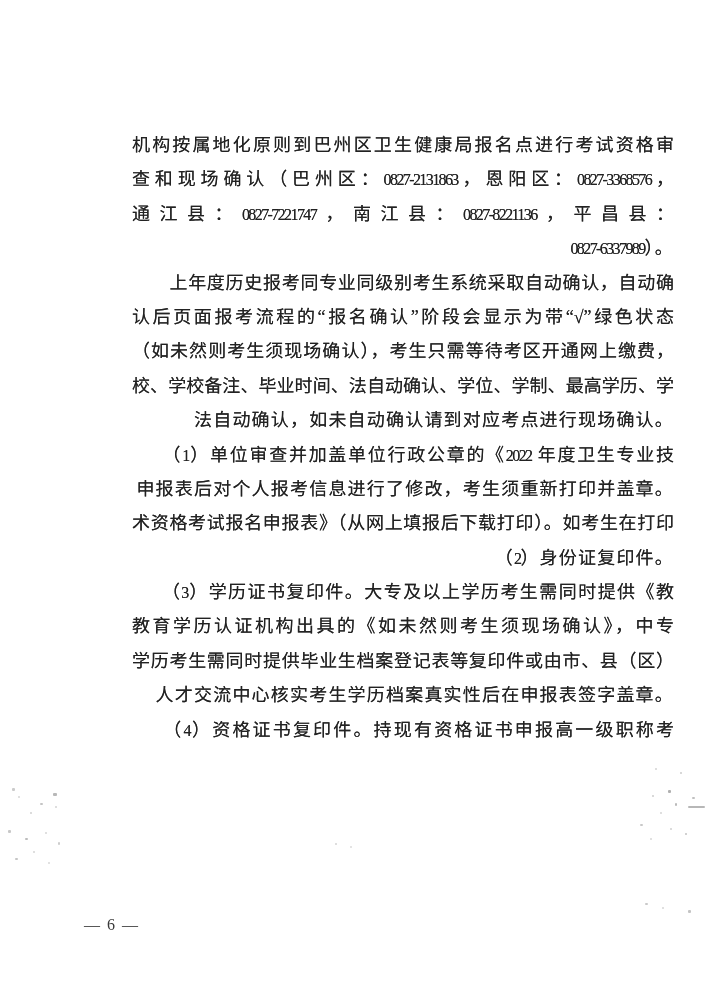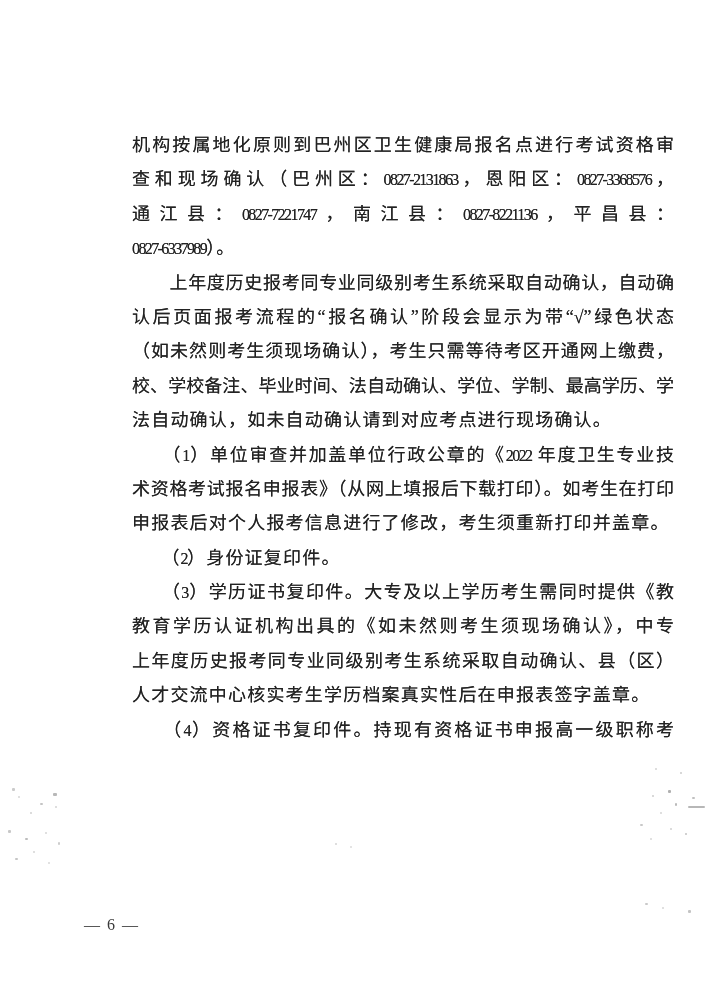--- a/index.html
+++ b/index.html
@@ -30,21 +30,21 @@
     height: 34.4px;
     line-height: 34.4px;
     font-size: 18px;
     text-shadow: 0 0 0.4px #555;
   }
   .line.j {
     text-align: justify;
     text-align-last: justify;
   }
   .line.l {
-    text-align: left;
+    text-align: right;
     letter-spacing: 1.2px;
   }
   .num {
     font-size: 16px;
     letter-spacing: -1.6px;
   }
   .footer {
     position: absolute;
     left: 84px;
     top: 916px;
@@ -65,26 +65,26 @@
       <div class="line j">机构按属地化原则到巴州区卫生健康局报名点进行考试资格审</div>
       <div class="line j">查和现场确认（巴州区：<span class="num">0827-2131863</span>，恩阳区：<span class="num">0827-3368576</span>，</div>
       <div class="line j">通江县：<span class="num">0827-7221747</span>，南江县：<span class="num">0827-8221136</span>，平昌县：</div>
       <div class="line l"><span class="num">0827-6337989</span>）。</div>
       <div class="line j">　　上年度历史报考同专业同级别考生系统采取自动确认，自动确</div>
       <div class="line j">认后页面报考流程的“报名确认”阶段会显示为带“√”绿色状态</div>
       <div class="line j">（如未然则考生须现场确认），考生只需等待考区开通网上缴费，</div>
       <div class="line j">校、学校备注、毕业时间、法自动确认、学位、学制、最高学历、学</div>
       <div class="line l">法自动确认，如未自动确认请到对应考点进行现场确认。</div>
       <div class="line j">　　（<span class="num">1</span>）单位审查并加盖单位行政公章的《<span class="num">2022</span> 年度卫生专业技</div>
+      <div class="line l">申报表后对个人报考信息进行了修改，考生须重新打印并盖章。</div>
       <div class="line j">术资格考试报名申报表》（从网上填报后下载打印）。如考生在打印</div>
-      <div class="line l">申报表后对个人报考信息进行了修改，考生须重新打印并盖章。</div>
       <div class="line l">　　（<span class="num">2</span>）身份证复印件。</div>
       <div class="line j">　　（<span class="num">3</span>）学历证书复印件。大专及以上学历考生需同时提供《教</div>
       <div class="line j">教育学历认证机构出具的《如未然则考生须现场确认》，中专</div>
-      <div class="line j">上年度历史报考同专业同级别考生系统采取自动确认、县（区）</div>
+      <div class="line j">学历考生需同时提供毕业生档案登记表等复印件或由市、县（区）</div>
       <div class="line l">人才交流中心核实考生学历档案真实性后在申报表签字盖章。</div>
       <div class="line j">　　（<span class="num">4</span>）资格证书复印件。持现有资格证书申报高一级职称考</div>
     </div>
   <div class="footer">— 6 —</div>
   <div id="noise-layer">
       <div class="speck" style="left: 12px; top: 788px; width: 3px; height: 3px; background: rgb(181, 181, 181); opacity: 0.7;"></div>
       <div class="speck" style="left: 53px; top: 793px; width: 4px; height: 3px; background: rgb(154, 154, 154); opacity: 0.7;"></div>
       <div class="speck" style="left: 18px; top: 796px; width: 2px; height: 2px; background: rgb(197, 197, 197); opacity: 0.7;"></div>
       <div class="speck" style="left: 40px; top: 803px; width: 3px; height: 2px; background: rgb(171, 171, 171); opacity: 0.7;"></div>
       <div class="speck" style="left: 55px; top: 806px; width: 2px; height: 2px; background: rgb(192, 192, 192); opacity: 0.7;"></div>

